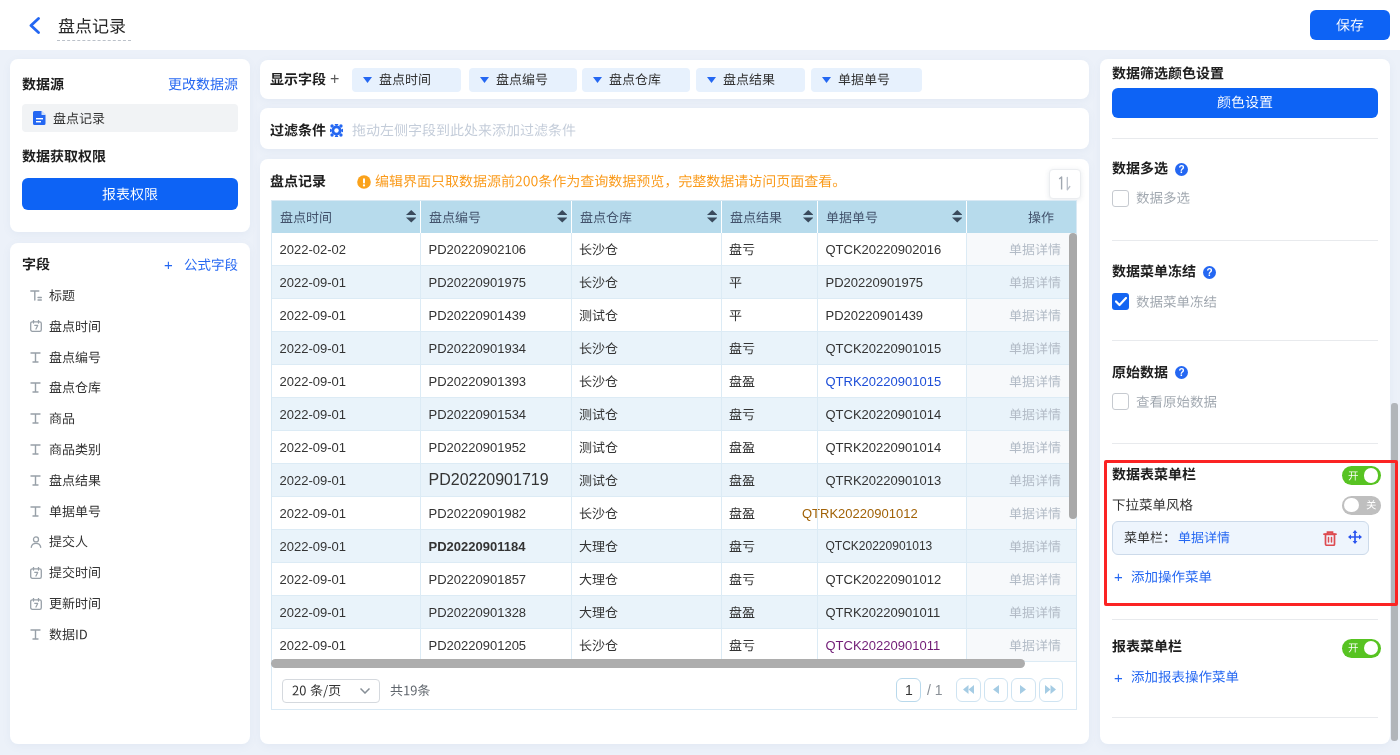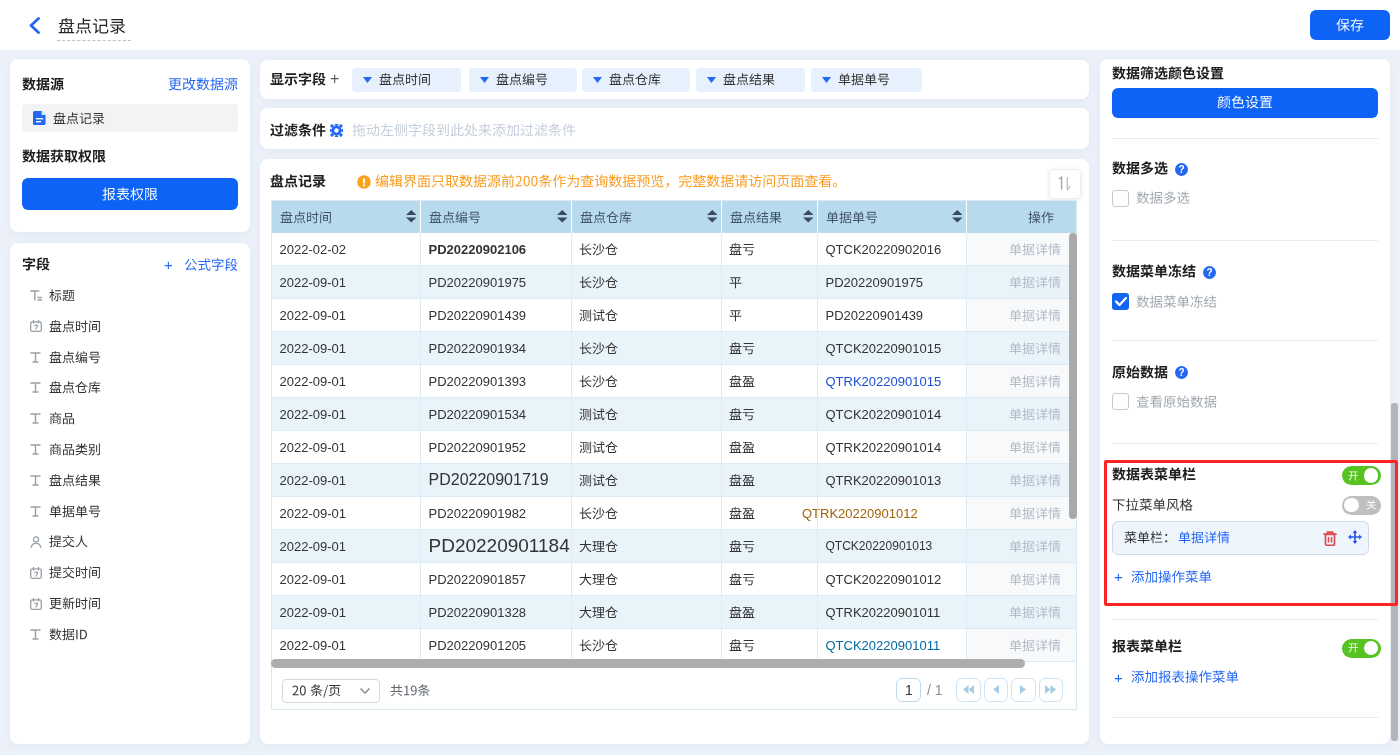--- a/index.html
+++ b/index.html
@@ -610,21 +610,21 @@
     </g>
   </svg>
 <div style="position:absolute;left:420px;top:201px;width:1px;height:32px;background:#fff"></div>
 <div style="position:absolute;left:571px;top:201px;width:1px;height:32px;background:#fff"></div>
 <div style="position:absolute;left:721px;top:201px;width:1px;height:32px;background:#fff"></div>
 <div style="position:absolute;left:817px;top:201px;width:1px;height:32px;background:#fff"></div>
 <div style="position:absolute;left:966px;top:201px;width:1px;height:32px;background:#fff"></div>
 <div style="position:absolute;left:272px;top:233px;width:804px;height:33px;background:#fff;border-bottom:1px solid #dcebf5;box-sizing:border-box"></div>
 <div style="position:absolute;left:967px;top:233px;width:109px;height:32px;background:#f7f9fb"></div>
 <div style="position:absolute;left:279.5px;top:249.0px;transform:translateY(-50%);font-size:13px;color:#333;font-weight:normal;letter-spacing:0;white-space:nowrap">2022-02-02</div>
-<div style="position:absolute;left:428.5px;top:249.0px;transform:translateY(-50%);font-size:13px;color:#333;font-weight:bold;letter-spacing:0;white-space:nowrap">PD20220902106</div>
+<div style="position:absolute;left:428.5px;top:249.0px;transform:translateY(-50%);font-size:13px;color:#333;font-weight:normal;letter-spacing:0;white-space:nowrap">PD20220902106</div>
 <svg class="tx" style="left:578.5px;top:240.6px;width:39.0px;height:18.8px;color:#333" viewBox="0 0 39.0 18.8">
     <g fill="currentColor" transform="translate(0 13.26) scale(0.013000)">
       <use href="#g97" x="0"></use>
       <use href="#g98" x="1000"></use>
       <use href="#g34" x="2000"></use>
     </g>
   </svg>
 <svg class="tx" style="left:728.5px;top:240.6px;width:26.0px;height:18.8px;color:#333" viewBox="0 0 26.0 18.8">
     <g fill="currentColor" transform="translate(0 13.26) scale(0.013000)">
       <use href="#g0" x="0"></use>
@@ -837,21 +837,21 @@
 <svg class="tx" style="left:1009.0px;top:504.6px;width:52.0px;height:18.8px;color:#b2bbc6" viewBox="0 0 52.0 18.8">
     <g fill="currentColor" transform="translate(0 13.26) scale(0.013000)">
       <use href="#g42" x="0"></use>
       <use href="#g12" x="1000"></use>
       <use href="#g100" x="2000"></use>
       <use href="#g101" x="3000"></use>
     </g>
   </svg>
 <div style="position:absolute;left:272px;top:530px;width:804px;height:33px;background:#e9f3fa;border-bottom:1px solid #dcebf5;box-sizing:border-box"></div>
 <div style="position:absolute;left:279.5px;top:546.0px;transform:translateY(-50%);font-size:13px;color:#333;font-weight:normal;letter-spacing:0;white-space:nowrap">2022-09-01</div>
-<div style="position:absolute;left:428.5px;top:546.0px;transform:translateY(-50%);font-size:19px;color:#333;font-weight:normal;letter-spacing:0;white-space:nowrap">PD20220901184</div>
+<div style="position:absolute;left:428.5px;top:546.0px;transform:translateY(-50%);font-size:13px;color:#333;font-weight:bold;letter-spacing:0;white-space:nowrap">PD20220901184</div>
 <svg class="tx" style="left:578.5px;top:537.5px;width:39.0px;height:18.8px;color:#333" viewBox="0 0 39.0 18.8">
     <g fill="currentColor" transform="translate(0 13.26) scale(0.013000)">
       <use href="#g106" x="0"></use>
       <use href="#g107" x="1000"></use>
       <use href="#g34" x="2000"></use>
     </g>
   </svg>
 <svg class="tx" style="left:728.5px;top:537.5px;width:26.0px;height:18.8px;color:#333" viewBox="0 0 26.0 18.8">
     <g fill="currentColor" transform="translate(0 13.26) scale(0.013000)">
       <use href="#g0" x="0"></use>
@@ -928,21 +928,21 @@
       <use href="#g98" x="1000"></use>
       <use href="#g34" x="2000"></use>
     </g>
   </svg>
 <svg class="tx" style="left:728.5px;top:636.5px;width:26.0px;height:18.8px;color:#333" viewBox="0 0 26.0 18.8">
     <g fill="currentColor" transform="translate(0 13.26) scale(0.013000)">
       <use href="#g0" x="0"></use>
       <use href="#g99" x="1000"></use>
     </g>
   </svg>
-<div style="position:absolute;left:825.5px;top:645.0px;transform:translateY(-50%);font-size:13px;color:#0369a1;font-weight:normal;letter-spacing:0;white-space:nowrap">QTCK20220901011</div>
+<div style="position:absolute;left:825.5px;top:645.0px;transform:translateY(-50%);font-size:13px;color:#701a75;font-weight:normal;letter-spacing:0;white-space:nowrap">QTCK20220901011</div>
 <svg class="tx" style="left:1009.0px;top:636.5px;width:52.0px;height:18.8px;color:#b2bbc6" viewBox="0 0 52.0 18.8">
     <g fill="currentColor" transform="translate(0 13.26) scale(0.013000)">
       <use href="#g42" x="0"></use>
       <use href="#g12" x="1000"></use>
       <use href="#g100" x="2000"></use>
       <use href="#g101" x="3000"></use>
     </g>
   </svg>
 <div style="position:absolute;left:420px;top:233px;width:1px;height:429px;background:#dcebf5"></div>
 <div style="position:absolute;left:571px;top:233px;width:1px;height:429px;background:#dcebf5"></div>

